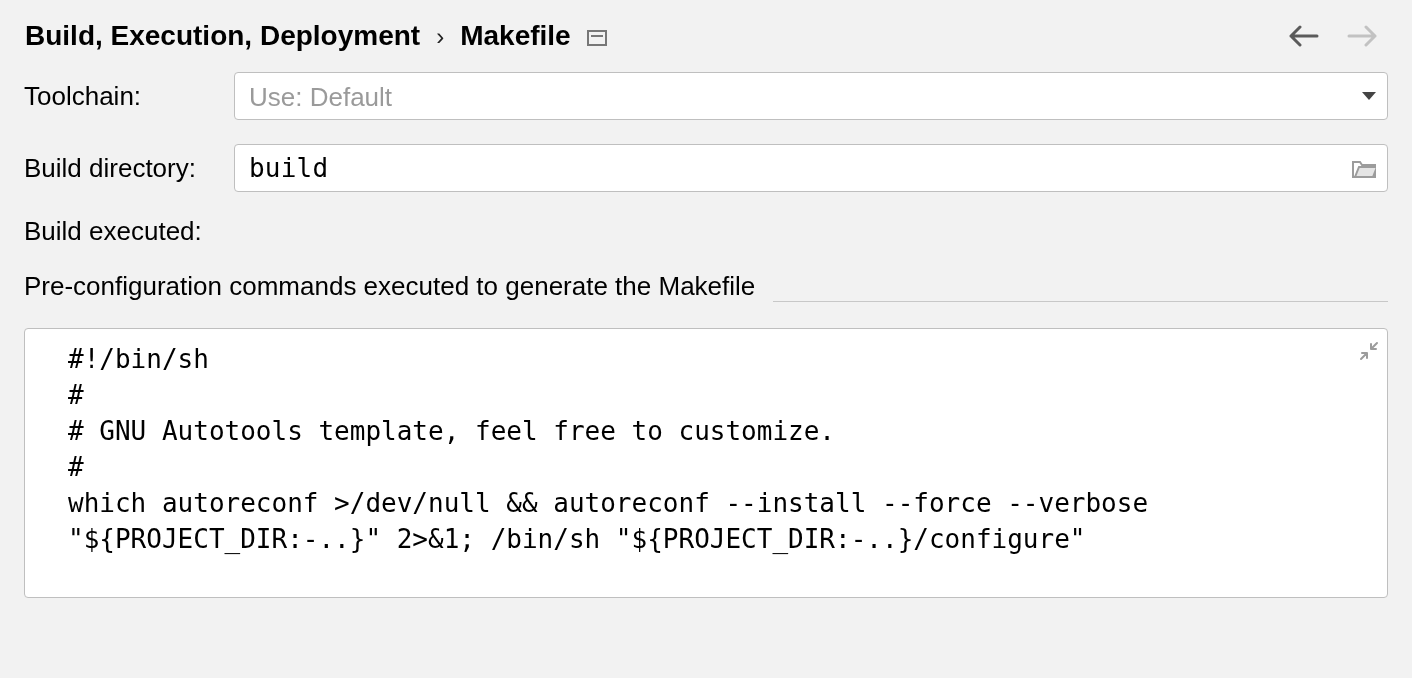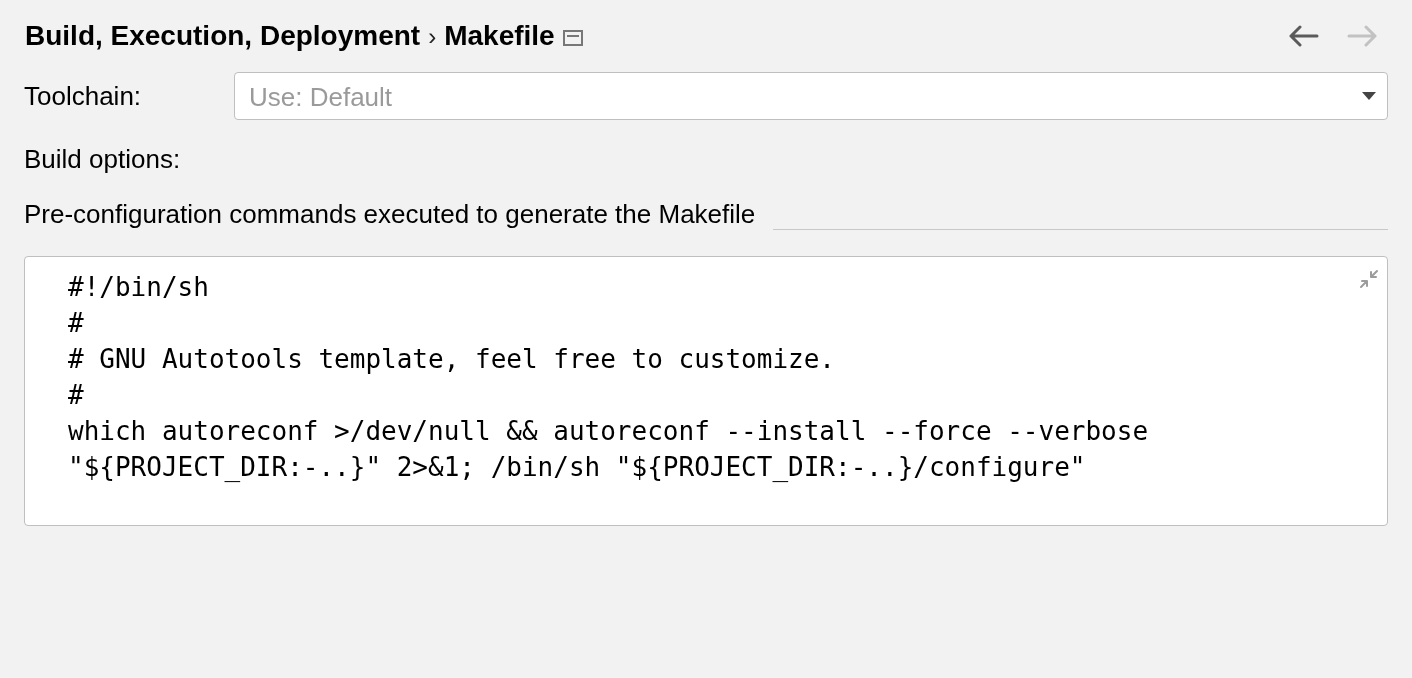--- a/index.html
+++ b/index.html
@@ -15,21 +15,21 @@
   }
 
   .header {
     display: flex;
     align-items: center;
     padding: 20px 25px 10px 25px;
   }
   .breadcrumbs {
     display: flex;
     align-items: center;
-    gap: 8px;
+    gap: 16px;
     font-weight: 700;
     font-size: 28px;
     flex: 1;
   }
   .crumb-sep {
     font-size: 24px;
     font-weight: 400;
     color: #222;
     position: relative;
     top: 1px;
@@ -180,23 +180,35 @@
   <div class="row">
     <div class="lbl">Toolchain:</div>
     <div class="field">
       <div class="ctrl select">Use: Default</div>
       <span class="trail-ico">
           <span class="caret-down"></span>
         </span>
     </div>
   </div>
 
-
   <div class="row">
-    <div class="lbl">Build options:</div>
+    <div class="lbl">Build directory:</div>
+    <div class="field">
+      <input class="ctrl mono" type="text" value="build" style="">
+      <span class="trail-ico">
+        <svg width="24" height="20" viewBox="0 0 24 20">
+          <path d="M1 4 h7 l2 3 h13 v12 h-22 z" fill="none" stroke="#9c9c9c" stroke-width="2"></path>
+          <path d="M3 19 L7 9 h18 l-4 10 z" fill="#e5e5e5" stroke="#9c9c9c" stroke-width="2"></path>
+        </svg>
+      </span>
+    </div>
+  </div>
+
+  <div class="row">
+    <div class="lbl">Build executed:</div>
   </div>
 
   <div class="section-title">
     <span>Pre-configuration commands executed to generate the Makefile</span>
     <span class="line"></span>
   </div>
 
   <div class="row-ta">
     <div class="ta-wrap">
       <div class="ta-content">#!/bin/sh

